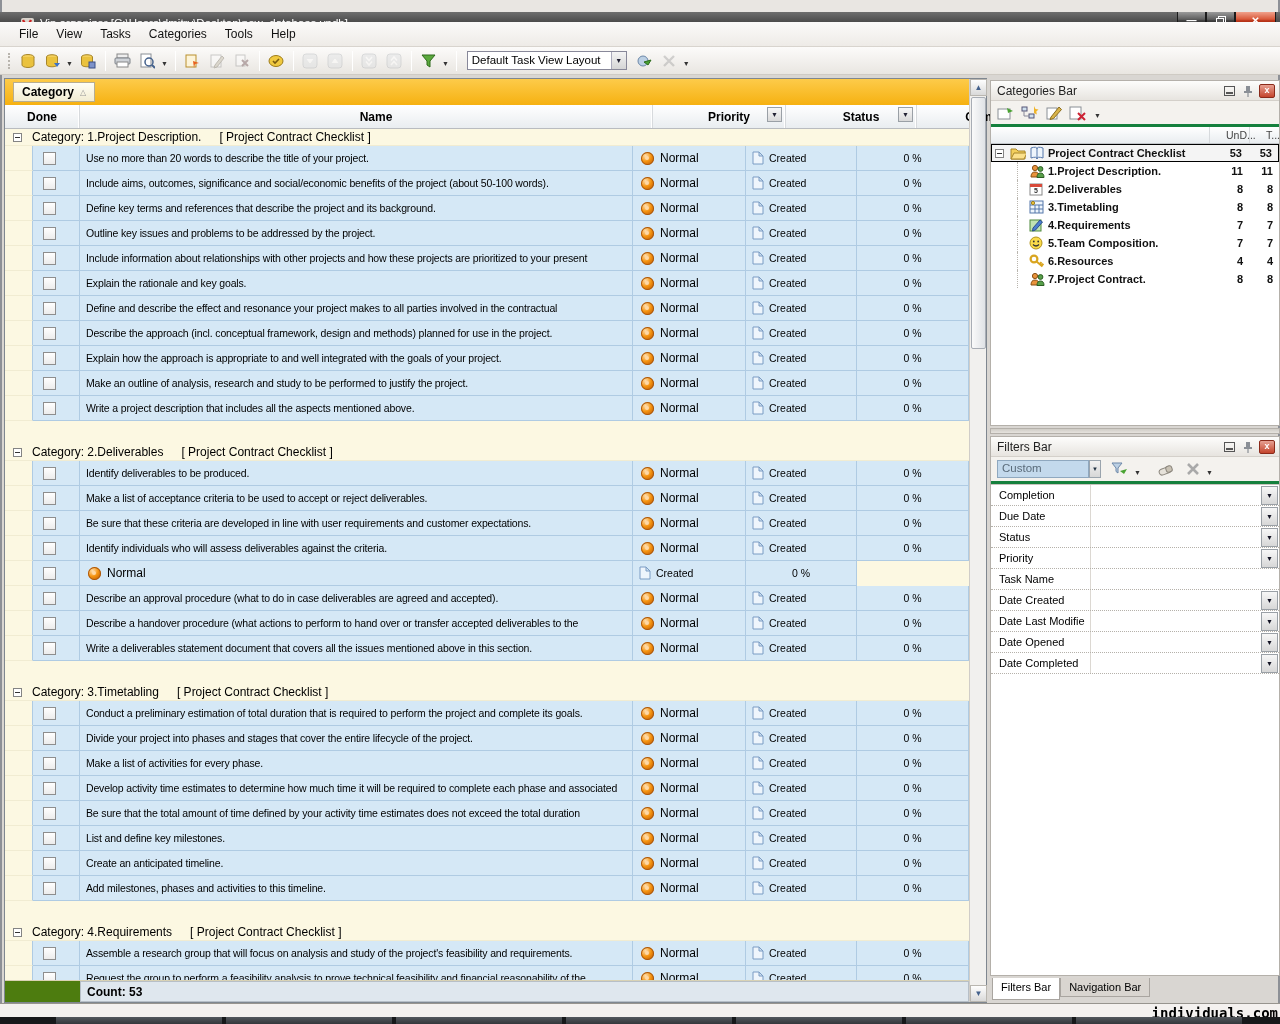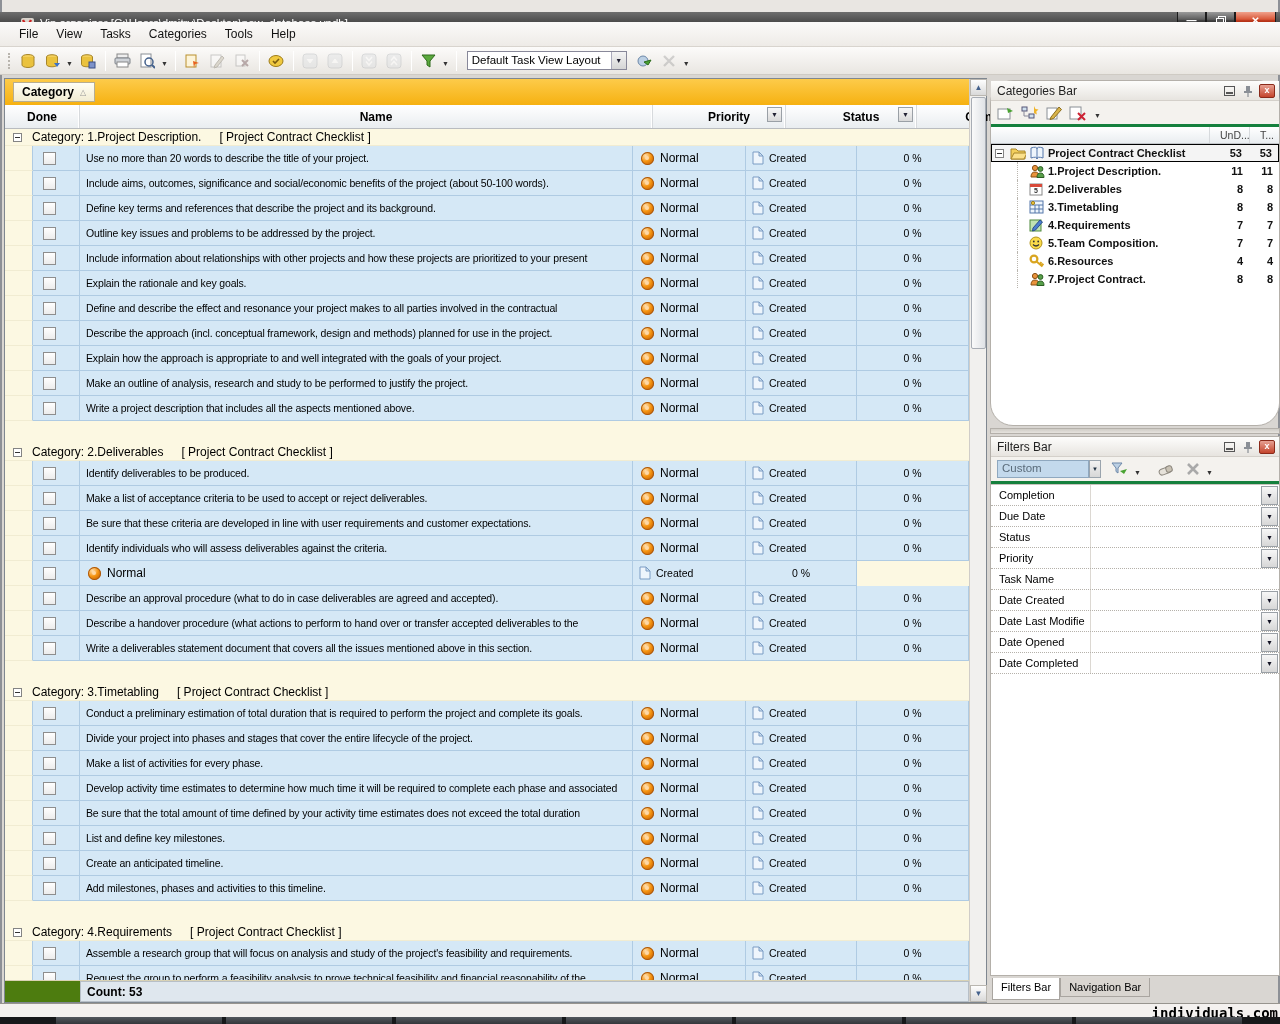--- a/index.html
+++ b/index.html
@@ -103,25 +103,25 @@
   #rightpanels { position:absolute; left:988px; top:0; width:290px; height:928px; }
   .panel { position:absolute; left:0; width:290px; background:#fff; border:1px solid #b4b0aa; }
   .phead { height:20px; background:linear-gradient(#fdfdfc,#e7e4df); border-bottom:1px solid #d4d0ca;
            display:flex; align-items:center; font-size:12px; color:#222; padding-left:6px; }
   .pbtns { margin-left:auto; display:flex; gap:3px; padding-right:4px; }
   .pbtn { width:16px; height:14px; display:flex; align-items:center; justify-content:center; }
   .pbtn.closered { background:linear-gradient(#e7a193,#c4442c); border:1px solid #8a2a1a; border-radius:2px;
                    color:#fff; font-size:9px; font-weight:bold; line-height:1; }
   .ptoolbar { background:#f4f2ee; border-bottom:3px solid #15803d; display:flex; align-items:center; padding-left:6px; }
 
-  #catbar { top:5px; height:346px;border-radius:23px; }
+  #catbar { top:5px; height:346px; }
   #catbar .ptoolbar { height:26px; gap:6px; }
   #cat-colhead { height:17px; background:linear-gradient(#ffffff,#e9edf0); border-bottom:1px solid #c3c6ca;
                  display:flex; justify-content:flex-end; font-size:10.5px; color:#444; }
-  #cat-colhead span { border-left:1px solid #d7dadd; padding:2px 4px 0 10px; }
+  #cat-colhead span { border-left:1px solid #d7dadd; padding:2px 4px 0 16px; }
   #cat-colhead .c1 { width:40px; } #cat-colhead .c2 { width:30px; }
   #tree { font-size:11px; }
   .tree-row { height:18px; display:flex; align-items:center; font-weight:bold; color:#111; }
   .tree-row .ticon { width:16px; height:14px; flex:none; margin-right:3px; }
   .tree-row .tlabel { white-space:nowrap; overflow:hidden; flex:1; }
   .tree-row .tc1 { width:40px; text-align:right; padding-right:6px; flex:none; }
   .tree-row .tc2 { width:30px; text-align:right; padding-right:6px; flex:none; }
   .tree-row.root { border:1px solid #000; background:#f4f4f4; }
   .tree-row.child { padding-left:26px; }
   .tguide { width:10px; height:100%; border-left:1px dotted #b9b5ae; margin-right:2px; flex:none; }

